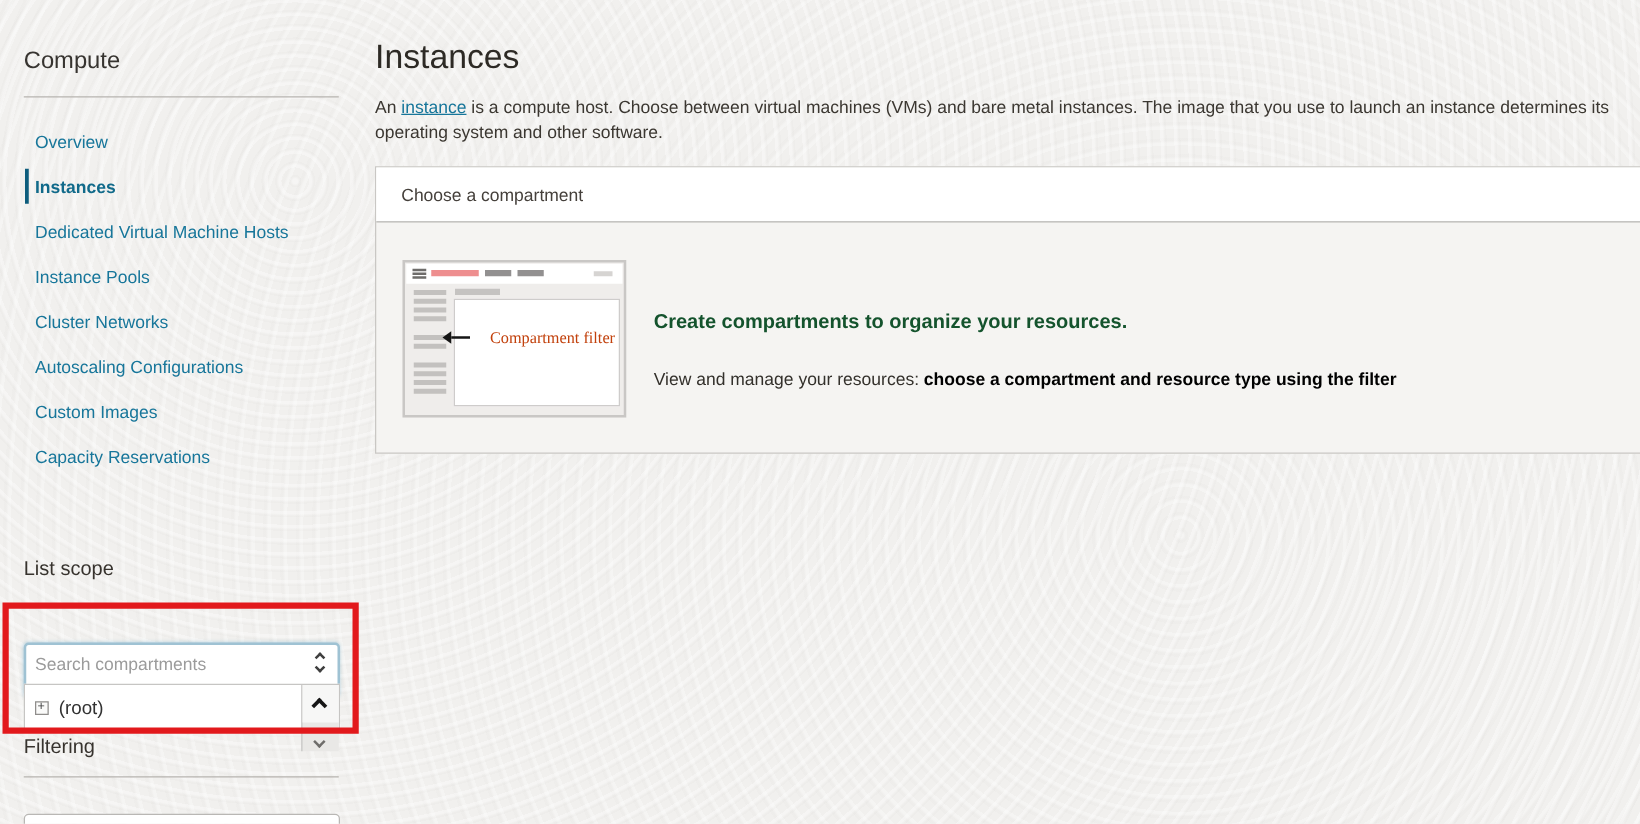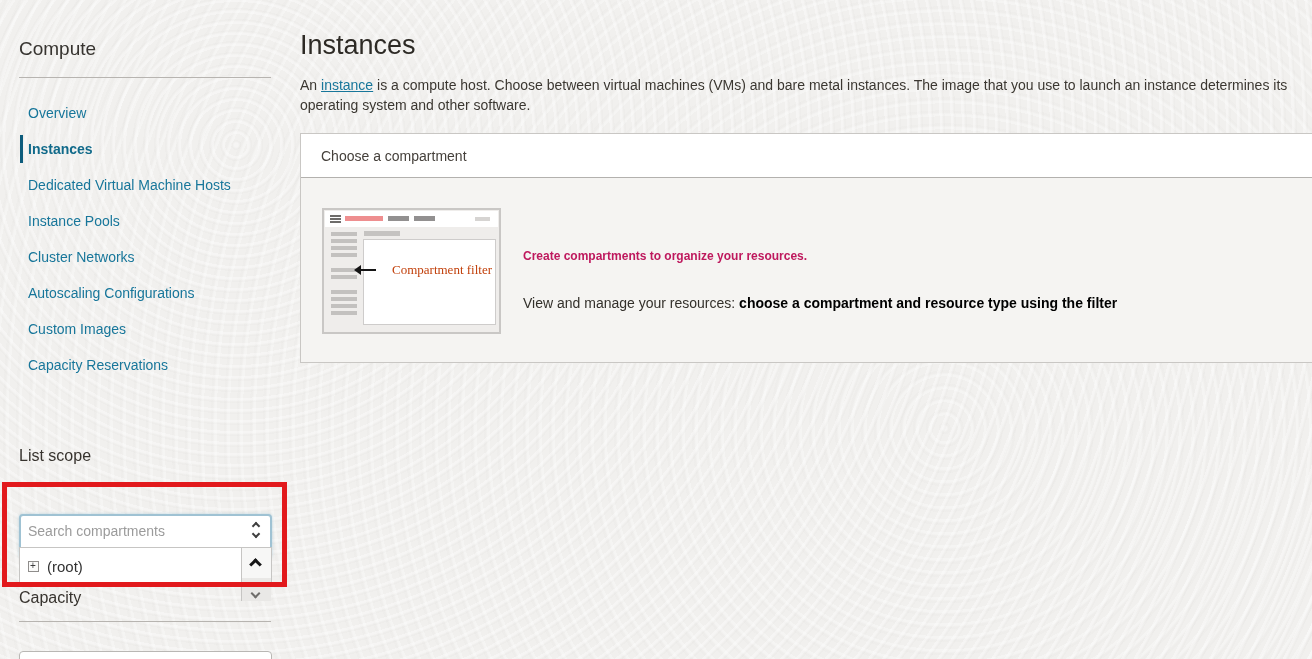--- a/index.html
+++ b/index.html
@@ -86,21 +86,21 @@
   .illo-left div { height:4px; background:#c3c1bf; margin-bottom:3px; }
   .illo-left div.gap { height:0; background:none; margin-bottom:11px; }
   .content-titlebar { position:absolute; left:40px; top:21px; width:36px; height:5px; background:#c5c3c1; }
   .content-panel { position:absolute; left:39px; top:29px; width:133px; height:86px; background:#fff; border:1px solid #cecccb; }
   .pointer-arrow { position:absolute; left:37px; top:59px; width:15px; height:2px; background:#151515; }
   .pointer-arrow::before { content:""; position:absolute; left:-7px; top:-4px; width:0; height:0;
                            border:5px solid transparent; border-right:7px solid #151515; border-left:0; }
   .illo-caption { position:absolute; left:68px; top:52px; font-family:"Liberation Serif", serif;
                   font-size:13px; color:#c2410c; white-space:nowrap; }
 
-  .panel-bold-heading { position:absolute; left:222px; top:71px; font-size:12px; font-weight:bold; color:#be185d;text-align:center; }
+  .panel-bold-heading { position:absolute; left:222px; top:71px; font-size:16px; font-weight:bold; color:#14532d;text-align:center; }
   .panel-line2 { position:absolute; left:222px; top:117px; font-size:14px; color:#33302b; }
   .panel-line2 b { color:#000000; }
 </style>
 </head>
 <body>
 
 <div class="sidebar">
   <div class="side-title">Compute</div>
   <div class="divider" style="top:77px;"></div>
 
@@ -136,21 +136,21 @@
 
   <div class="scroll-strip">
     <div class="scroll-up-btn">
       <span class="big-chev-up"></span>
     </div>
     <span class="small-chev-down"></span>
   </div>
 
   <div class="annotation-box"></div>
 
-  <div class="scope-heading" style="top:589px;">Capacity</div>
+  <div class="scope-heading" style="top:589px;">Filtering</div>
   <div class="divider" style="top:621px;"></div>
   <div class="field-label" style="top:633px; left:19px;margin-top:32px;">State</div>
   <div class="state-select"></div>
 </div>
 
 <div class="main">
   <div class="page-title">Instances</div>
 
   <div class="intro"><span>An </span><a>instance</a><span> is a compute host. Choose between virtual machines (VMs) and bare metal instances. The image that you use to launch an instance determines its operating system and other software.</span></div>
 

